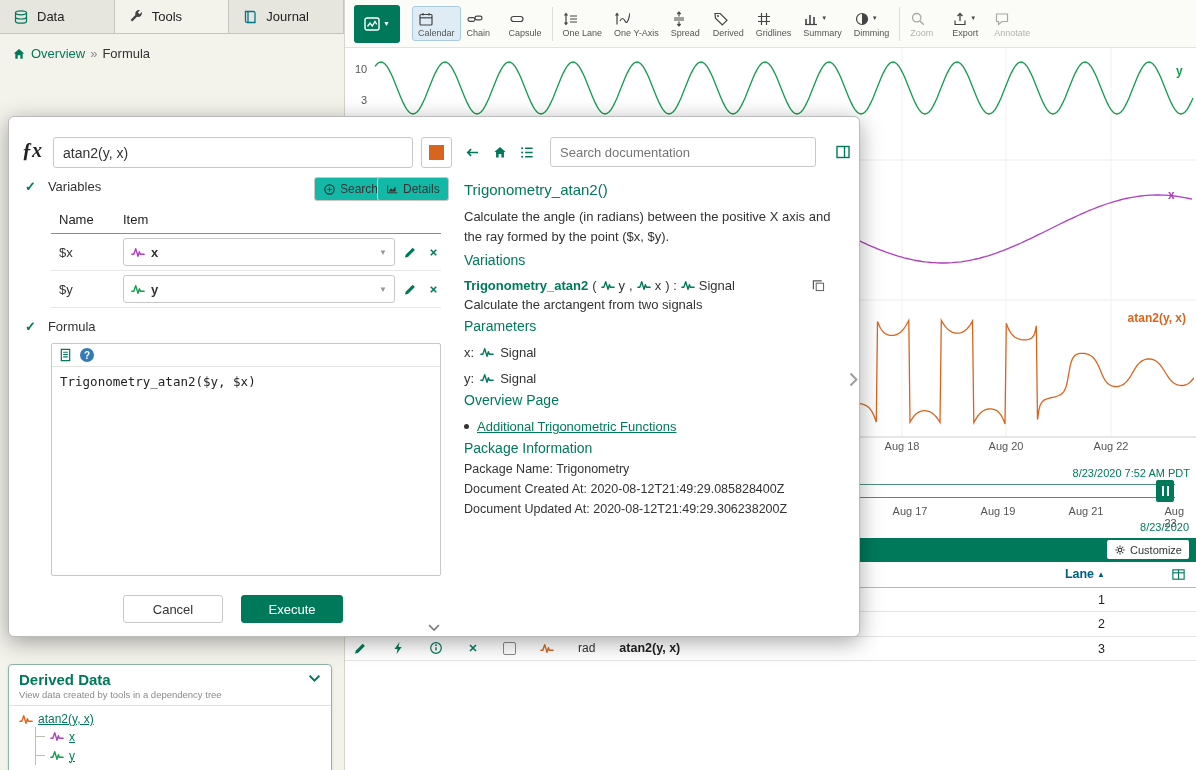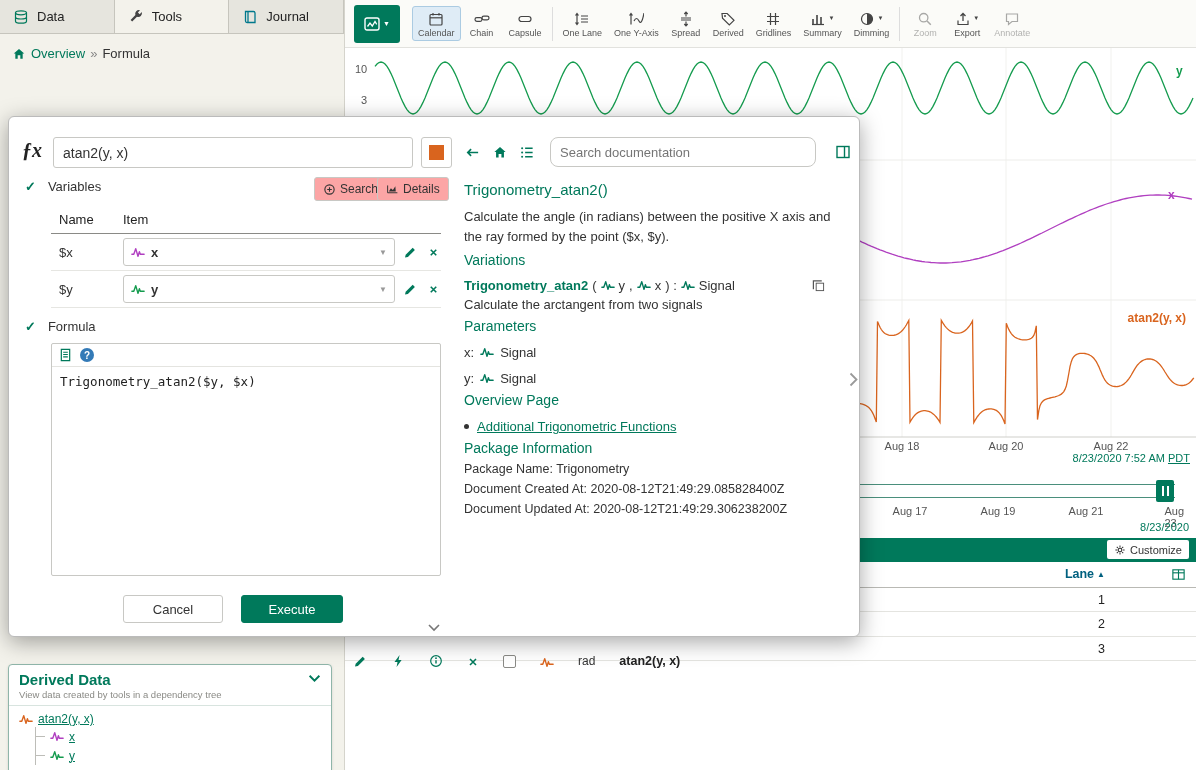--- a/index.html
+++ b/index.html
@@ -12,52 +12,52 @@
   #left-panel{position:absolute;left:0;top:0;width:345px;height:770px;background:#F3F2EB;border-right:1px solid #D5D4CC;z-index:1}
   #tabbar{display:flex;height:34px;border-bottom:1px solid #C6C5BD;background:#E6E5DE}
   .tab{flex:1;display:flex;align-items:center;gap:8px;padding-left:13px;font-size:13px;color:#222;border-right:1px solid #C6C5BD;cursor:pointer;background:#E6E5DE}
   .tab.active{background:#F3F2EB}
   #breadcrumb{display:flex;align-items:center;gap:5px;padding:12px;font-size:13px}
   #breadcrumb .bc-link{color:var(--accent);cursor:pointer}
   #breadcrumb .bc-sep{color:#888}
   
   #toolbar{position:absolute;left:345px;top:0;width:851px;height:48px;background:#FBFBF8;border-bottom:1px solid #E2E2DE;display:flex;align-items:center;padding-left:9px;z-index:2}
   #trend-btn{width:46px;height:38px;background:var(--accent);border:none;border-radius:3px;display:flex;align-items:center;justify-content:center;gap:3px;margin-right:12px;cursor:pointer}
-  .tb-item{display:flex;flex-direction:column;align-items:center;min-width:42px;padding:3px 5px 2px;border-radius:3px;gap:2px;border:1px solid transparent;cursor:pointer}
+  .tb-item{display:flex;flex-direction:column;min-width:42px;padding:3px 5px 2px;border-radius:3px;gap:2px;border:1px solid transparent;cursor:pointer}
   .tb-item .lbl{font-size:9px;color:#555;line-height:1.1;white-space:nowrap}
   .tb-item.active{background:#DFECF6;border-color:#ABCBE2}
   .tb-item.disabled{opacity:.45}
   .tb-ic{height:17px;display:flex;align-items:flex-end;gap:2px;color:#444}
   .caret-sm{font-size:6px;color:#444;align-self:center}
   .tb-sep{width:1px;height:34px;background:#ddd;margin:0 4px}
   
   #chart{position:absolute;left:345px;top:48px;width:851px;height:430px;background:#fff;z-index:1}
   .ylab{position:absolute;font-size:11px;color:#555}
   .xlab{position:absolute;top:392px;font-size:11px;color:#555;transform:translateX(-50%)}
   .slab{position:absolute;font-size:12px;font-weight:bold}
-  #stamp{position:absolute;right:6px;top:404px;font-size:11px;color:var(--accent)}
+  #stamp{position:absolute;right:6px;top:419px;font-size:11px;color:var(--accent)}
   #stamp u{cursor:pointer}
   
   #timebar{position:absolute;left:345px;top:478px;width:851px;height:60px;background:#fff;z-index:1}
   #tb-track{position:absolute;left:6px;top:6px;width:824px;height:14px;border-top:1px solid #4A8F7C;border-bottom:1px solid #4A8F7C}
   #tb-handle{position:absolute;left:811px;top:2px;width:18px;height:22px;background:var(--accent);border-radius:2px;display:flex;align-items:center;justify-content:center;gap:3px;cursor:ew-resize}
   #tb-handle i{display:block;width:2px;height:10px;background:#fff}
   .tb-tick{position:absolute;top:27px;font-size:11px;color:#555;transform:translateX(-50%)}
   #tb-date{position:absolute;right:7px;top:43px;font-size:11px;color:var(--accent)}
   
   #tablep{position:absolute;left:345px;top:538px;width:851px;z-index:1}
   #greenbar{height:24px;background:var(--accent);position:relative}
   #customize{position:absolute;right:7px;top:2px;height:19px;display:flex;align-items:center;gap:4px;background:#fff;border:none;border-radius:2px;padding:0 7px;font-size:11px;color:#333;cursor:pointer}
   #hdr-row{position:relative;height:26px;background:#fff;border-bottom:1px solid #B9B9B4}
   #lane-hdr{position:absolute;right:91px;top:5px;font-size:12.5px;color:#00607F;font-weight:bold;cursor:pointer;display:flex;align-items:center;gap:3px}
   #lane-hdr .sort{font-size:8px}
   #addcol{position:absolute;right:10px;top:5px;color:var(--accent);cursor:pointer}
   .trow{position:relative;height:24.3px;border-bottom:1px solid #E4E4E0;background:#fff}
   .lane-num{position:absolute;right:91px;top:5px;font-size:12.5px;color:#222}
-  #row3-left{position:absolute;left:8px;top:8px;height:100%;display:flex;align-items:flex-end;gap:24px}
+  #row3-left{position:absolute;left:8px;top:0;height:100%;display:flex;align-items:center;gap:24px}
   #row3-left .tic{color:var(--accent);cursor:pointer;display:flex}
   .cb{width:13px;height:13px;border:1px solid #8a8a86;border-radius:2px;background:#fff;cursor:pointer}
   #row3-left .unit{font-size:12px;color:#333}
   #row3-left .iname{font-size:12.5px;font-weight:bold;color:#222}
   
   #derived{position:absolute;left:8px;top:664px;width:324px;background:#fff;border:1px solid #8FB5A9;border-radius:4px;box-shadow:0 1px 3px rgba(0,0,0,.12);z-index:5}
   #dd-head{padding:6px 10px 5px;border-bottom:1px solid #D8E4DF;position:relative}
   #dd-title{color:var(--accent);font-size:15px;font-weight:bold}
   #dd-sub{font-size:9.5px;color:#8A8A85;margin-top:1px}
   #dd-chev{position:absolute;right:10px;top:9px;color:var(--accent);cursor:pointer}
@@ -68,41 +68,41 @@
   .t-kid .conn{width:9px;height:1px;background:#BDBDB8}
   .tree-link{font-size:12px;color:var(--accent);text-decoration:underline;cursor:pointer}
   
   #modal{position:absolute;left:8px;top:116px;width:852px;height:521px;background:#fff;border:1px solid #bbb;border-radius:6px;box-shadow:0 5px 22px rgba(0,0,0,.35);z-index:10}
   #fx{position:absolute;left:13px;top:22px;font-family:"Liberation Serif",serif;font-style:italic;font-weight:bold;font-size:20px;color:#222}
   #name-input{position:absolute;left:44px;top:20px;width:360px;height:31px;border:1px solid #C8C8C4;border-radius:3px;padding:0 9px;font-size:14px;color:#333}
   #color-btn{position:absolute;left:412px;top:20px;width:31px;height:31px;background:#fff;border:1px solid #C8C8C4;border-radius:3px;display:flex;align-items:center;justify-content:center;cursor:pointer}
   #color-btn .swatch{width:15px;height:15px}
   .sec-head{position:absolute;display:flex;align-items:center;gap:12px;font-size:13px;color:#333}
   .check{color:var(--accent);font-weight:bold;font-size:13px}
-  .mini-btn{position:absolute;display:flex;align-items:center;gap:4px;height:24px;padding:0 8px;background:#fca5a5;border:1px solid #C8C8C4;border-radius:3px;font-size:12px;color:#333;cursor:pointer}
+  .mini-btn{position:absolute;display:flex;align-items:center;gap:4px;height:24px;padding:0 8px;background:#14b8a6;border:1px solid #C8C8C4;border-radius:3px;font-size:12px;color:#333;cursor:pointer}
   #var-table{position:absolute;left:42px;top:92px;width:390px}
   #var-table .thead{display:flex;font-size:13px;font-weight:normal;color:#222;padding:3px 0 6px;border-bottom:1px solid #8a8a86}
   #var-table .thead .c1{width:72px;padding-left:8px}
   .vrow{display:flex;align-items:center;padding:4px 0;border-bottom:1px solid #E6E6E2}
   .vrow .c1{width:72px;padding-left:8px;font-size:13px}
   .vsel{flex:1;height:28px;border:1px solid #C8C8C4;border-radius:3px;display:flex;align-items:center;gap:6px;padding:0 7px;background:#fff;cursor:pointer;font-size:13px}
   .vcaret{margin-left:auto;color:#999;font-size:8px}
   .vic{margin-left:7px;color:var(--accent);cursor:pointer;width:16px;display:flex;justify-content:center}
   #editor{position:absolute;left:42px;top:226px;width:390px;height:233px;border:1px solid #C8C8C4;border-radius:2px}
   #ed-bar{height:23px;border-bottom:1px solid #E4E4E0;display:flex;align-items:center;gap:8px;padding:0 7px}
   #help-ic{width:14px;height:14px;border-radius:50%;background:#337AB7;color:#fff;font-size:10px;font-weight:bold;display:flex;align-items:center;justify-content:center;cursor:pointer}
   #ed-code{padding:7px 8px;font-family:"DejaVu Sans Mono",monospace;font-size:12.5px;color:#222}
   #btn-cancel{position:absolute;left:114px;top:478px;width:100px;height:28px;background:#fff;border:1px solid #C8C8C4;border-radius:3px;font-size:13px;color:#333;cursor:pointer}
   #btn-execute{position:absolute;left:232px;top:478px;width:102px;height:28px;background:var(--accent);border:1px solid var(--accent);border-radius:3px;font-size:13px;color:#fff;cursor:pointer}
   #modal-chev{position:absolute;left:418px;top:506px;color:#777;cursor:pointer}
   
   #docs{position:absolute;left:445px;top:0;width:407px;height:521px;padding:20px 10px 0 10px}
   #doc-icons{display:flex;align-items:center;gap:11px}
   .doc-ic{color:var(--accent);cursor:pointer;display:flex}
-  #doc-search{height:30px;width:280px;border:1px solid #C8C8C4;border-radius:8px;padding:0 9px;font-size:13px;color:#333;margin-left:4px}
+  #doc-search{height:30px;width:280px;border:1px solid #C8C8C4;border-radius:3px;padding:0 9px;font-size:13px;color:#333;margin-left:4px}
   #doc-title{margin-top:14px;color:var(--accent);font-size:15px;font-weight:normal}
   #doc-desc{margin-top:9px;font-size:13px;color:#333;line-height:1.5;width:374px}
   .doc-h{color:var(--accent);font-size:14px;margin-top:6px;font-weight:normal}
   #variation{position:relative;margin-top:10px;font-size:13px;display:flex;align-items:center;gap:4px}
   #variation .fn{color:var(--accent);font-weight:bold;cursor:pointer}
   #var-desc{margin-top:4px;font-size:13px;color:#333}
   .param{display:flex;align-items:center;gap:6px;margin-top:11px;font-size:13px}
   #prm-chev{position:absolute;right:3px;top:255px;color:#999;cursor:pointer}
   #ov-bullet{margin-top:11px;display:flex;align-items:center;gap:8px;font-size:13px}
   .bullet{width:5px;height:5px;border-radius:50%;background:#333}

